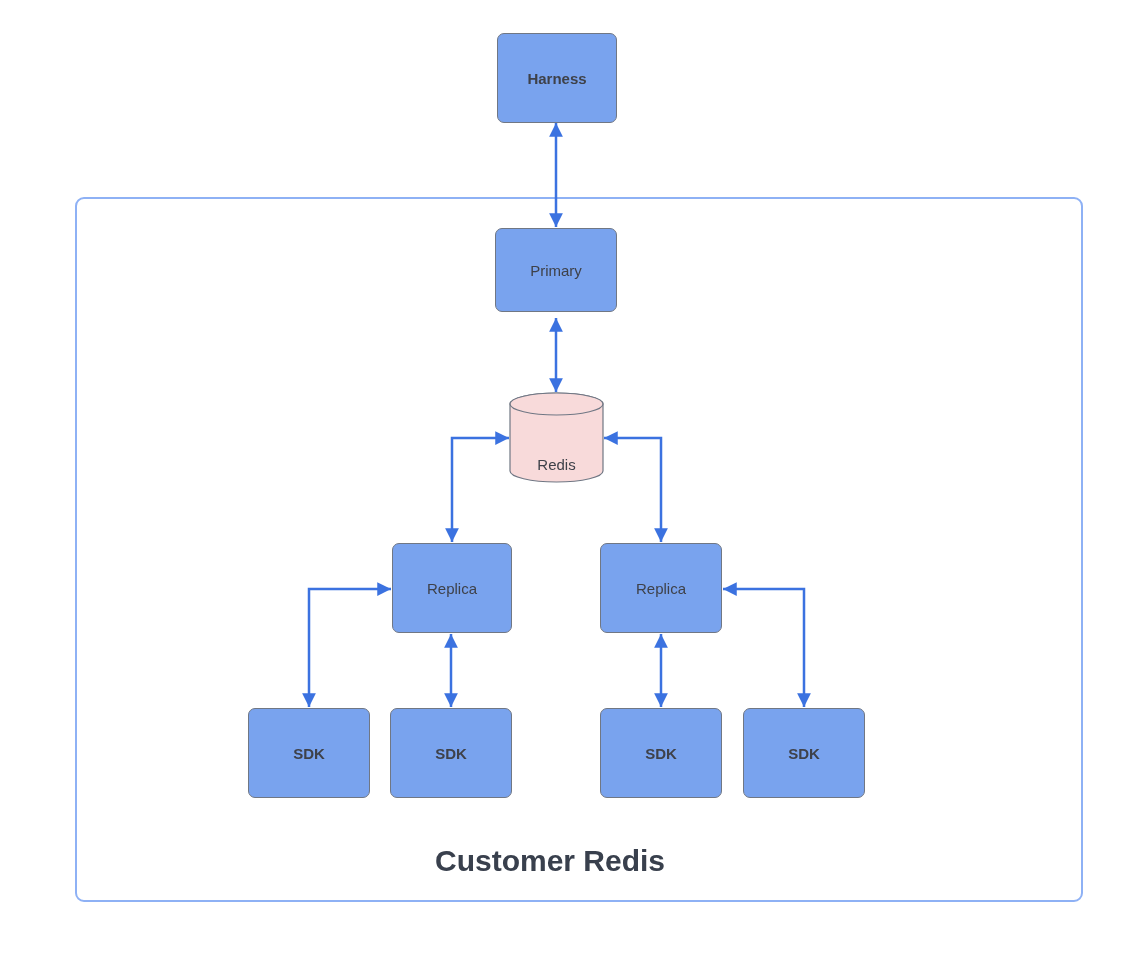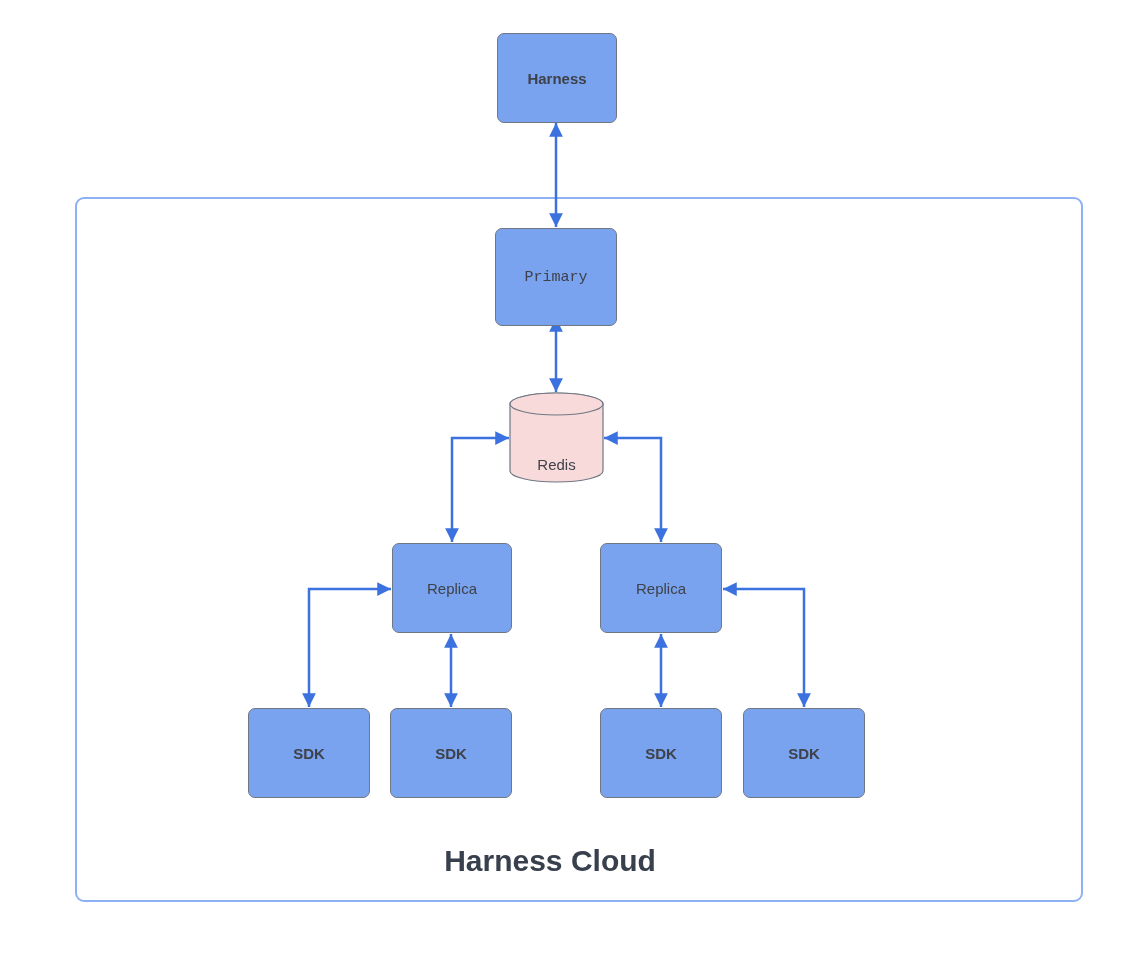--- a/index.html
+++ b/index.html
@@ -110,21 +110,21 @@
     <g>
       <path class="cyl-body" d="M510,404 a46.5,11 0 0 1 93,0 v67 a46.5,11 0 0 1 -93,0 z"></path>
       <ellipse class="cyl-top" cx="556.5" cy="404" rx="46.5" ry="11"></ellipse>
     </g>
   </svg>
 
   <div class="node bold" style="left:497px; top:33px; width:120px; height:90px;">
     <span>Harness</span>
   </div>
 
-  <div class="node" style="left:495px; top:228px; width:122px; height:98px;font-family:Liberation Mono, monospace;">
+  <div class="node" style="left:495px; top:228px; width:122px; height:84px;">
     <span>Primary</span>
   </div>
 
   <div class="shape-label" style="left:510px; top:409px; width:93px; height:64px;align-items:flex-end;">
     <span>Redis</span>
   </div>
 
   <div class="node" style="left:392px; top:543px; width:120px; height:90px;">
     <span>Replica</span>
   </div>
@@ -142,15 +142,15 @@
   </div>
 
   <div class="node bold" style="left:600px; top:708px; width:122px; height:90px;">
     <span>SDK</span>
   </div>
 
   <div class="node bold" style="left:743px; top:708px; width:122px; height:90px;">
     <span>SDK</span>
   </div>
 
-  <div class="container-title">Harness Cloud</div>
+  <div class="container-title">Customer Redis</div>
 
 </div>
 
 </body></html>

